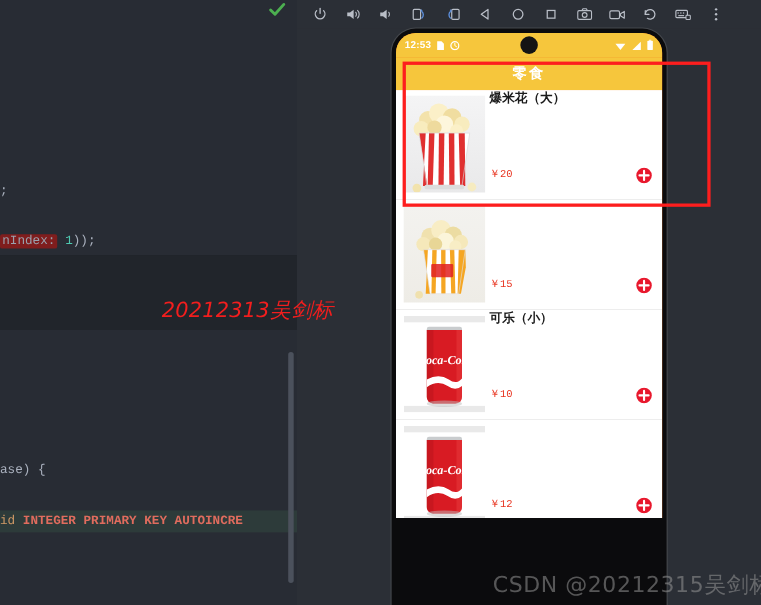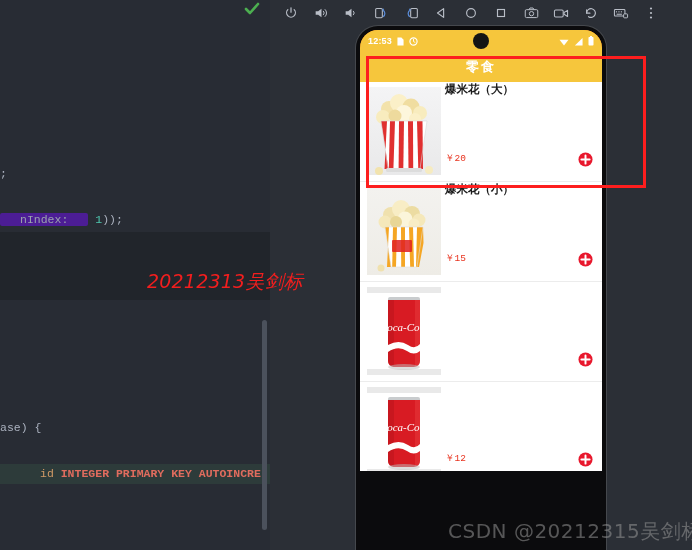--- a/index.html
+++ b/index.html
@@ -41,28 +41,28 @@
     position: absolute;
     left: 0; top: 232px;
     width: 270px; height: 68px;
     background: #21252b;
   }
 
   .code-line { height: 20px; line-height: 20px; padding-left: 0px; }
   .tk-punc   { color: #abb2bf; }
   .tk-num    { color: #4ec9b0; }
   .param-chip {
-    background: #4c1d95;
+    background: #7f1d1d;
     color: #9aa2ae;
     border-radius: 2px;
-    padding: 0 20px;
+    padding: 0 2px;
   }
   .sql-hl { background: #2d3b3a; }
   .sql-kw { color: #e06c5e; font-weight: bold; }
-  .sql-id { color: #d19a66; padding-left: 40px; }
+  .sql-id { color: #d19a66; }
 
   #check-icon {
     position: absolute;
     left: 243px; top: 1px;
     width: 18px; height: 16px;
     z-index: 6;
   }
 
   #ide-scroll {
     position: absolute;
@@ -197,20 +197,21 @@
     box-sizing: border-box;
     background: #fff;
   }
   .prod-thumb {
     width: 74px;
     height: 88px;
     margin: 5px 4px 0 7px;
     flex-shrink: 0;
     position: relative;
     overflow: hidden;
+    font-weight: bold;
   }
   .prod-info {
     flex: 1;
     position: relative;
     height: 100%;
   }
   .prod-name {
     margin-top: 0;
     font-size: 11.5px;
     font-weight: bold;
@@ -514,21 +515,20 @@
                 <path d="M34 40 H38 L38 80 H34.2 Z"></path>
                 <path d="M42 40 H46 L47 80 H43.2 Z"></path>
                 <path d="M50 40 H56 L56.5 56 L52 80 H49 Z"></path>
               </g>
               <rect x="25" y="53" width="20" height="12" rx="1" fill="#e02020" opacity="0.85"></rect>
               <path d="M18 40 H56 L50 80 H24 Z" fill="none" stroke="#e0dfdc" stroke-width="0.6"></path>
               <circle cx="14" cy="81" r="3.5" fill="#f0e1ae"></circle>
             </svg>
           </div>
           <div class="prod-info">
-            <div class="prod-name">爆米花（小）</div>
             <div class="prod-price">￥15</div>
           </div>
           <div class="add-btn">
             <svg width="15" height="15" viewBox="0 0 16 16">
                 <circle cx="8" cy="8" r="7.5" fill="#e8182d"></circle>
                 <path d="M8 3.6 V12.4 M3.6 8 H12.4" stroke="#ffffff" stroke-width="2.1" stroke-linecap="round"></path>
               </svg>
           </div>
         </div>
 
@@ -539,20 +539,24 @@
               <rect x="0" y="82" width="74" height="6" fill="#e9e9e9"></rect>
               <rect x="21" y="10" width="32" height="5" rx="2" fill="#c9ccce"></rect>
               <path d="M21 13 H53 V74 Q53 79 47 80 H27 Q21 79 21 74 Z" fill="#d81b23"></path>
               <path d="M21 13 H27 V80 H27 Q21 79 21 74 Z" fill="#b8141b" opacity="0.5"></path>
               <path d="M48 13 H53 V74 Q53 79 48 80 Z" fill="#f04a4a" opacity="0.35"></path>
               <path d="M21 58 Q32 52 41 58 Q48 63 53 57 L53 64 Q47 69 40 64 Q31 58 21 65 Z" fill="#ffffff"></path>
               <text x="37" y="44" font-family="Liberation Serif, serif" font-size="11" font-style="italic" fill="#ffffff" text-anchor="middle">Coca-Cola</text>
               <ellipse cx="37" cy="80" rx="16" ry="3" fill="#bdbdbd" opacity="0.5"></ellipse>
             </svg>
           </div>
+          <div class="prod-info">
+            <div class="prod-name">可乐（小）</div>
+            <div class="prod-price">￥10</div>
+          </div>
           <div class="add-btn">
             <svg width="15" height="15" viewBox="0 0 16 16">
                 <circle cx="8" cy="8" r="7.5" fill="#e8182d"></circle>
                 <path d="M8 3.6 V12.4 M3.6 8 H12.4" stroke="#ffffff" stroke-width="2.1" stroke-linecap="round"></path>
               </svg>
           </div>
         </div>
 
         <div class="product-row">
           <div class="prod-thumb" style="background:#ffffff;">

